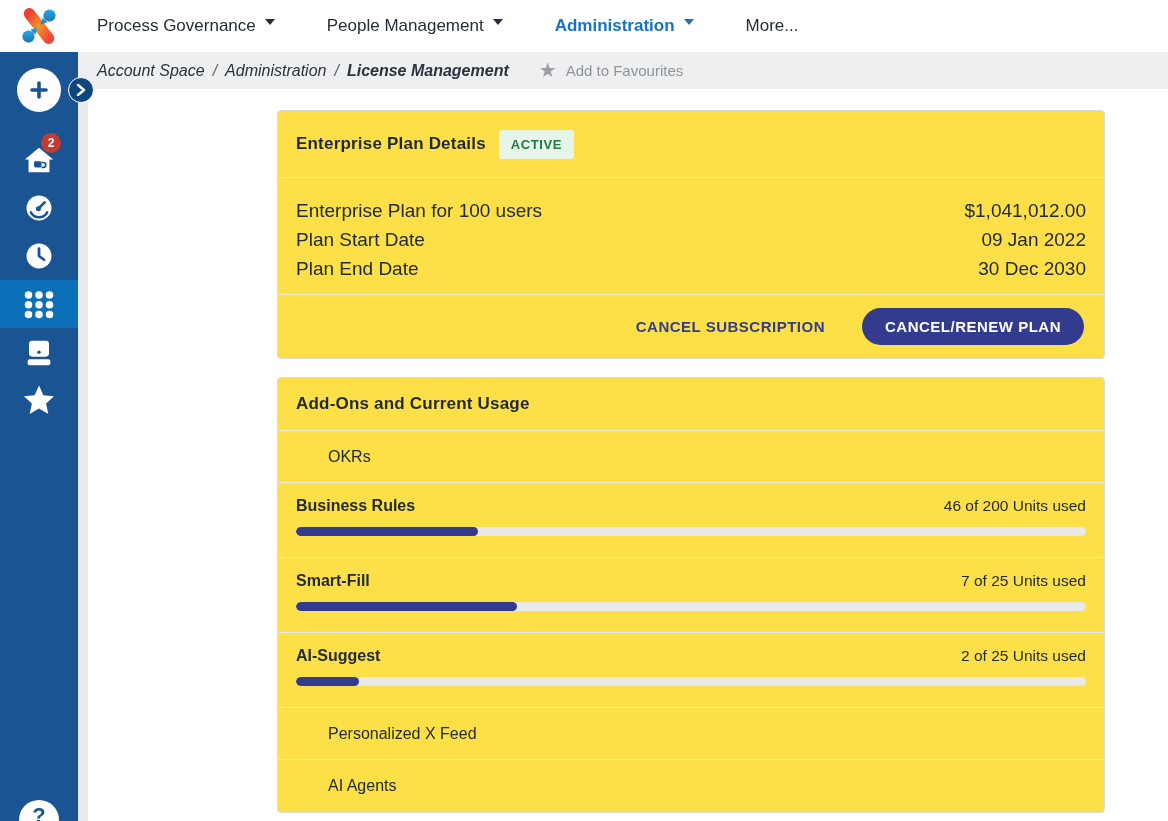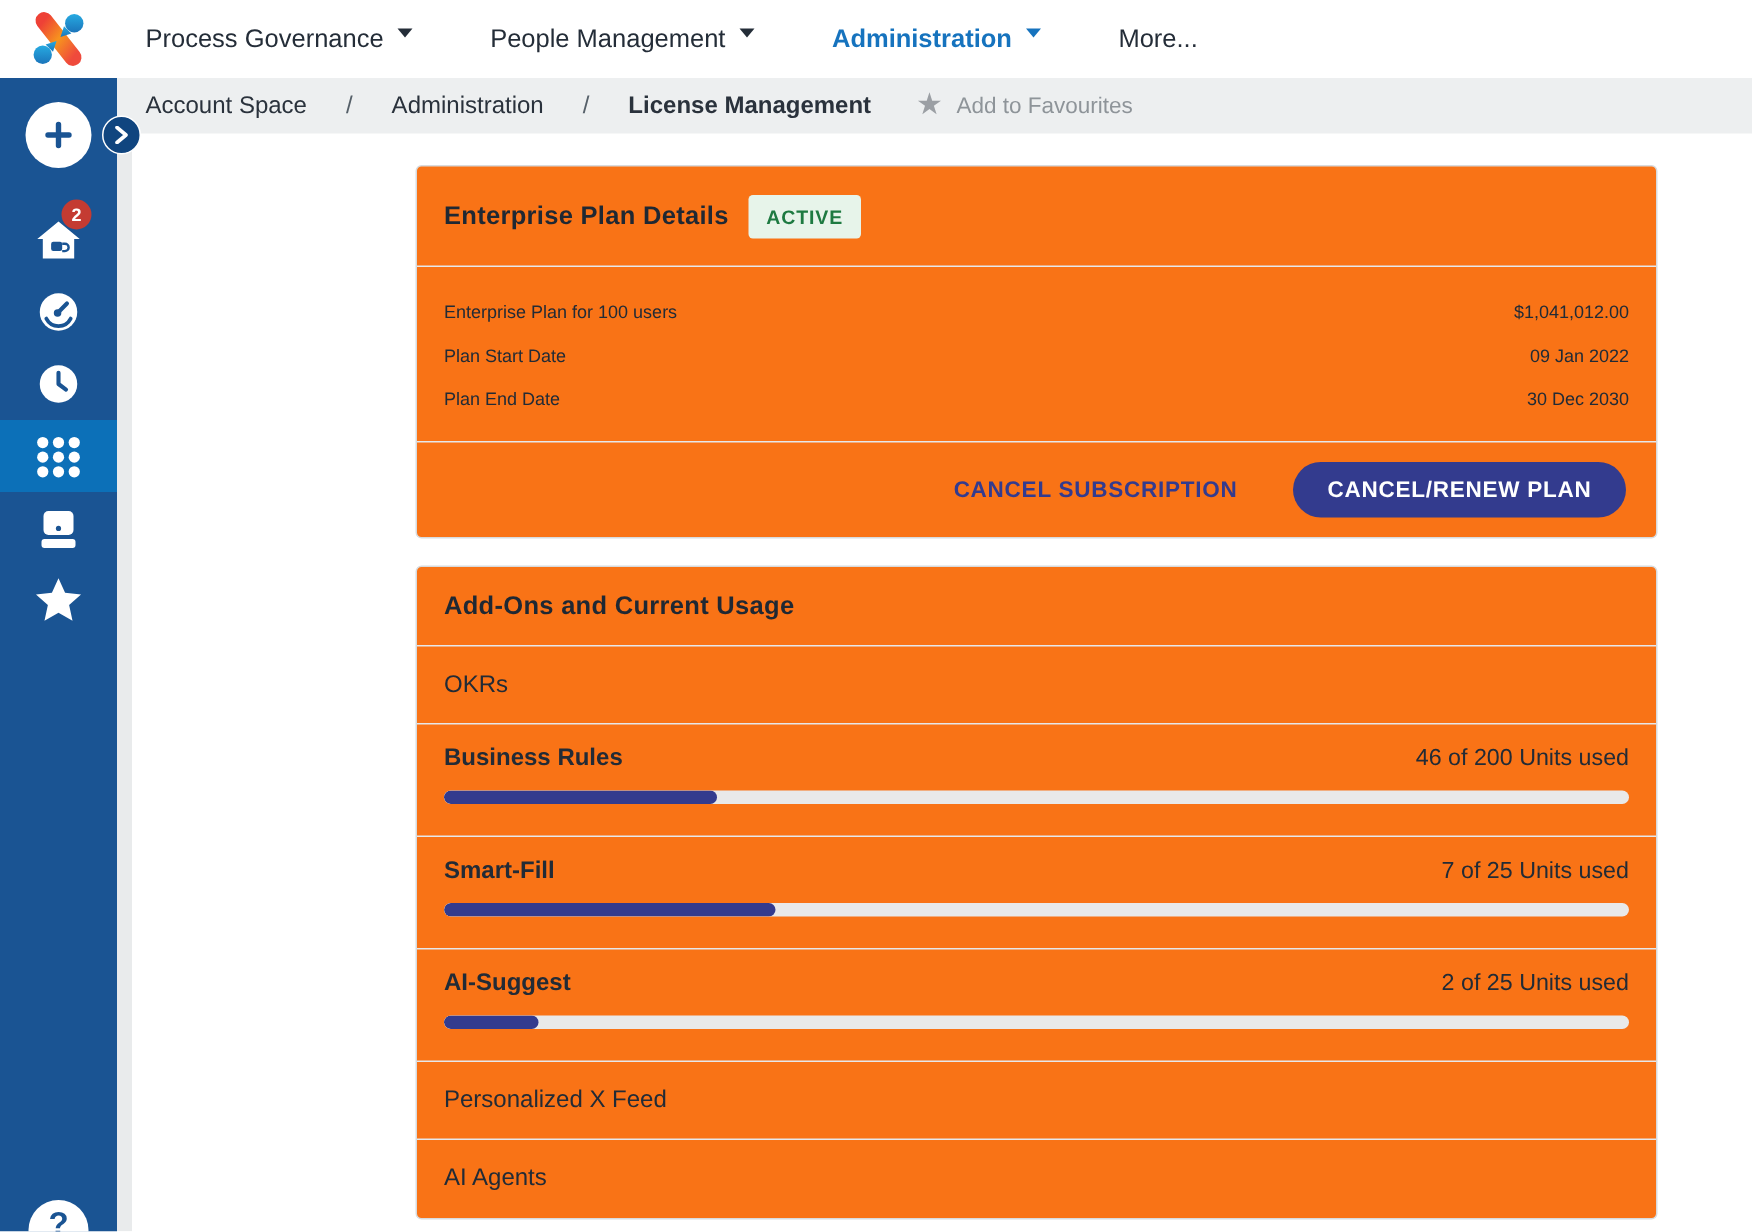--- a/index.html
+++ b/index.html
@@ -14,21 +14,21 @@
   .logo-box { width: 78px; height: 52px; display: flex; align-items: center; justify-content: center; cursor: pointer; }
   .topnav { display: flex; align-items: center; gap: 52px; padding-left: 19px; }
   .nav-item { font-size: 17px; color: #242D38; display: flex; align-items: flex-start; cursor: pointer; white-space: nowrap; }
   .nav-item .caret { width: 0; height: 0; border-left: 5px solid transparent; border-right: 5px solid transparent;
     border-top: 6px solid currentColor; margin-left: 9px; margin-top: 3px; }
   .nav-item.active { color: var(--admin-blue, #1673BE); font-weight: 700; }
 
   
   .breadcrumb-bar { position: absolute; left: 78px; top: 52px; right: 0; height: 37px;
     background: var(--breadcrumb-bg, #EDEFF0); display: flex; align-items: center; padding-left: 19px; z-index: 2; }
-  .breadcrumb { display: flex; align-items: flex-end; gap: 26px; font-size: 16px; color: #2A323C; }
+  .breadcrumb { display: flex; align-items: flex-end; gap: 8px; font-size: 16px; color: #2A323C; font-style: italic; }
   .crumb { cursor: pointer; }
   .crumb.current { font-weight: 700; cursor: default; }
   .sep { color: #566069; }
   .fav { display: flex; align-items: center; gap: 9px; margin-left: 30px; color: #8E9499; font-size: 15px; cursor: pointer; }
   .fav .star-glyph { color: #9B9FA4; font-size: 20px; line-height: 1; margin-top: -2px; }
 
   
   .sidebar { position: absolute; left: 0; top: 52px; bottom: 0; width: 78px; background: var(--sidebar-blue, #1A5493); z-index: 2; }
   .plus-btn { position: absolute; top: 16px; left: 17px; width: 44px; height: 44px; border-radius: 50%;
     background: #fff; border: none; display: flex; align-items: center; justify-content: center; cursor: pointer; padding: 0; }
@@ -43,41 +43,41 @@
     cursor: pointer; padding: 0; }
   .help-btn { position: absolute; left: 19px; bottom: -19px; width: 40px; height: 40px; border-radius: 50%;
     background: #fff; border: none; color: var(--sidebar-blue, #1A5493); font-size: 22px; font-weight: 700;
     display: flex; justify-content: center; align-items: flex-start; padding-top: 5px; line-height: 1; cursor: pointer; }
 
   
   .content { position: absolute; left: 78px; top: 89px; right: 0; bottom: 0; background: #fff; overflow: hidden; }
   .scroll-strip { position: absolute; left: 0; top: 0; bottom: 0; width: 10px; background: #E9EBEC; }
   .main-inner { position: absolute; left: 199px; top: 21px; width: 828px; }
 
-  .card { background: #f97316; border: 1px solid #D8DBDE; border-radius: 4px; }
+  .card { background: #fde047; border: 1px solid #D8DBDE; border-radius: 4px; }
   .plan-card { margin-bottom: 18px; }
   .card-header { height: 67px; display: flex; align-items: center; gap: 13px; padding: 0 18px; border-bottom: 1px solid #E6E8EA; }
   .addons-card .card-header { height: 53px; }
   .card-header h2 { font-size: 17px; font-weight: 700; color: #1F2833; margin: 0; letter-spacing: 0.2px; }
   .status-badge { background: var(--badge-green-bg, #E7F4EA); color: var(--badge-green-text, #1E7A41);
     font-size: 13px; font-weight: 700; padding: 7px 12px; border-radius: 3px; letter-spacing: 0.6px; }
 
   .plan-rows { padding: 15px 18px 14px; border-bottom: 1px solid #E6E8EA; }
-  .plan-row { display: flex; justify-content: space-between; align-items: center; height: 29px; font-size: 12px; color: #222B36; }
+  .plan-row { display: flex; justify-content: space-between; align-items: flex-end; height: 29px; font-size: 19px; color: #222B36; }
 
   .card-footer { height: 63px; display: flex; align-items: center; justify-content: flex-end; gap: 31px; padding-right: 20px; }
   .link-btn { background: none; border: none; color: var(--accent-navy, #333B8E); font-size: 15px; font-weight: 700;
     letter-spacing: 0.5px; cursor: pointer; font-family: inherit; }
   .primary-btn { background: var(--accent-navy, #333B8E); color: #fff; border: none; border-radius: 19px; height: 37px;
     padding: 0 23px; font-size: 15px; font-weight: 600; letter-spacing: 0.5px; cursor: pointer; font-family: inherit; }
 
   .addon-row { padding: 0 18px; border-bottom: 1px solid #E6E8EA; }
   .addon-row:last-child { border-bottom: none; }
   .addon-row.simple { height: 52px; display: flex; align-items: center; }
-  .addon-row.simple .addon-top { width: 100%; }
+  .addon-row.simple .addon-top { width: 100%; margin-left: 32px; }
   .addon-row.with-usage { height: 75px; padding-top: 14px; }
   .addon-top { display: flex; justify-content: space-between; align-items: center; }
   .addon-label { font-size: 16px; color: #222B36; }
   .with-usage .addon-label { font-weight: 700; }
   .addon-usage { font-size: 15.5px; color: #222B36; }
   .addon-progress { margin-top: 12px; height: 9px; border-radius: 5px; background: var(--progress-track, #E9E9E9); overflow: hidden; }
   .addon-progress-fill { height: 100%; border-radius: 5px; background: var(--accent-navy, #333B8E); width: 0; }
 </style>
 </head>
 <body>

